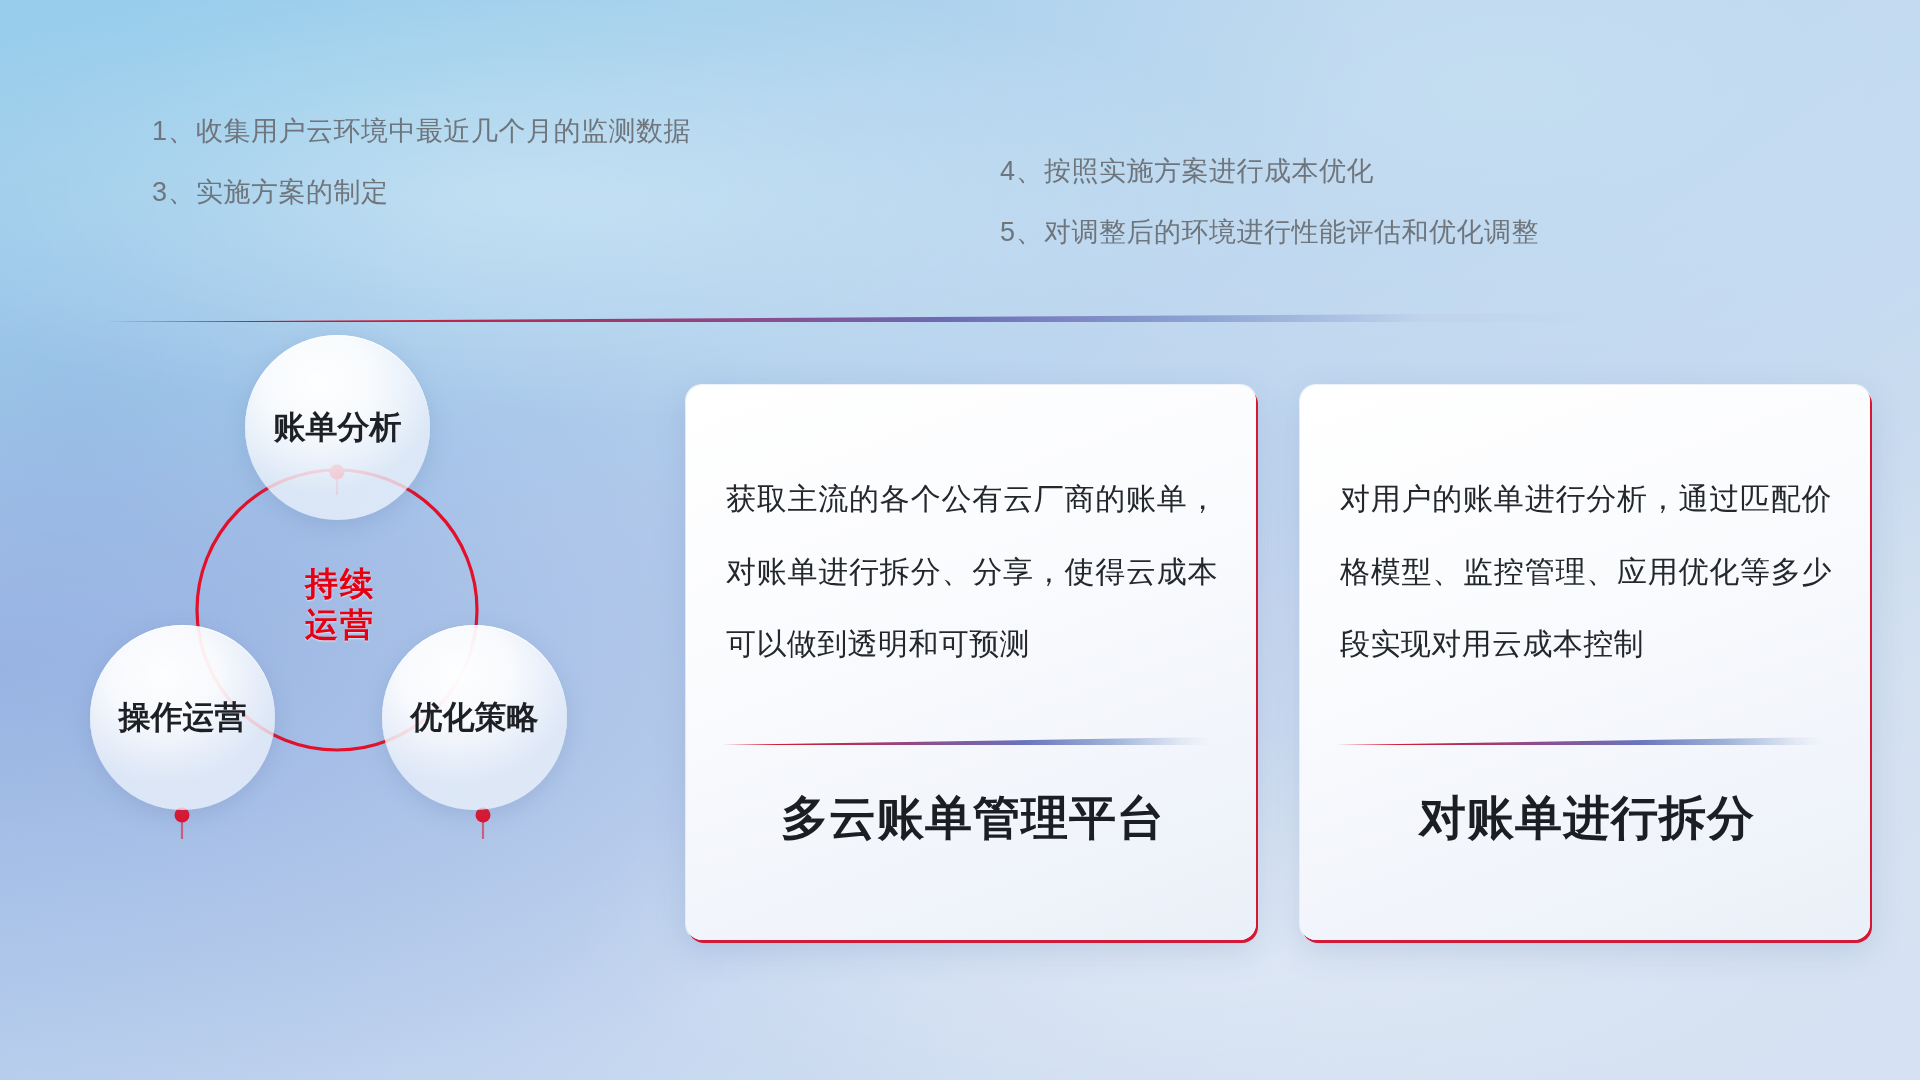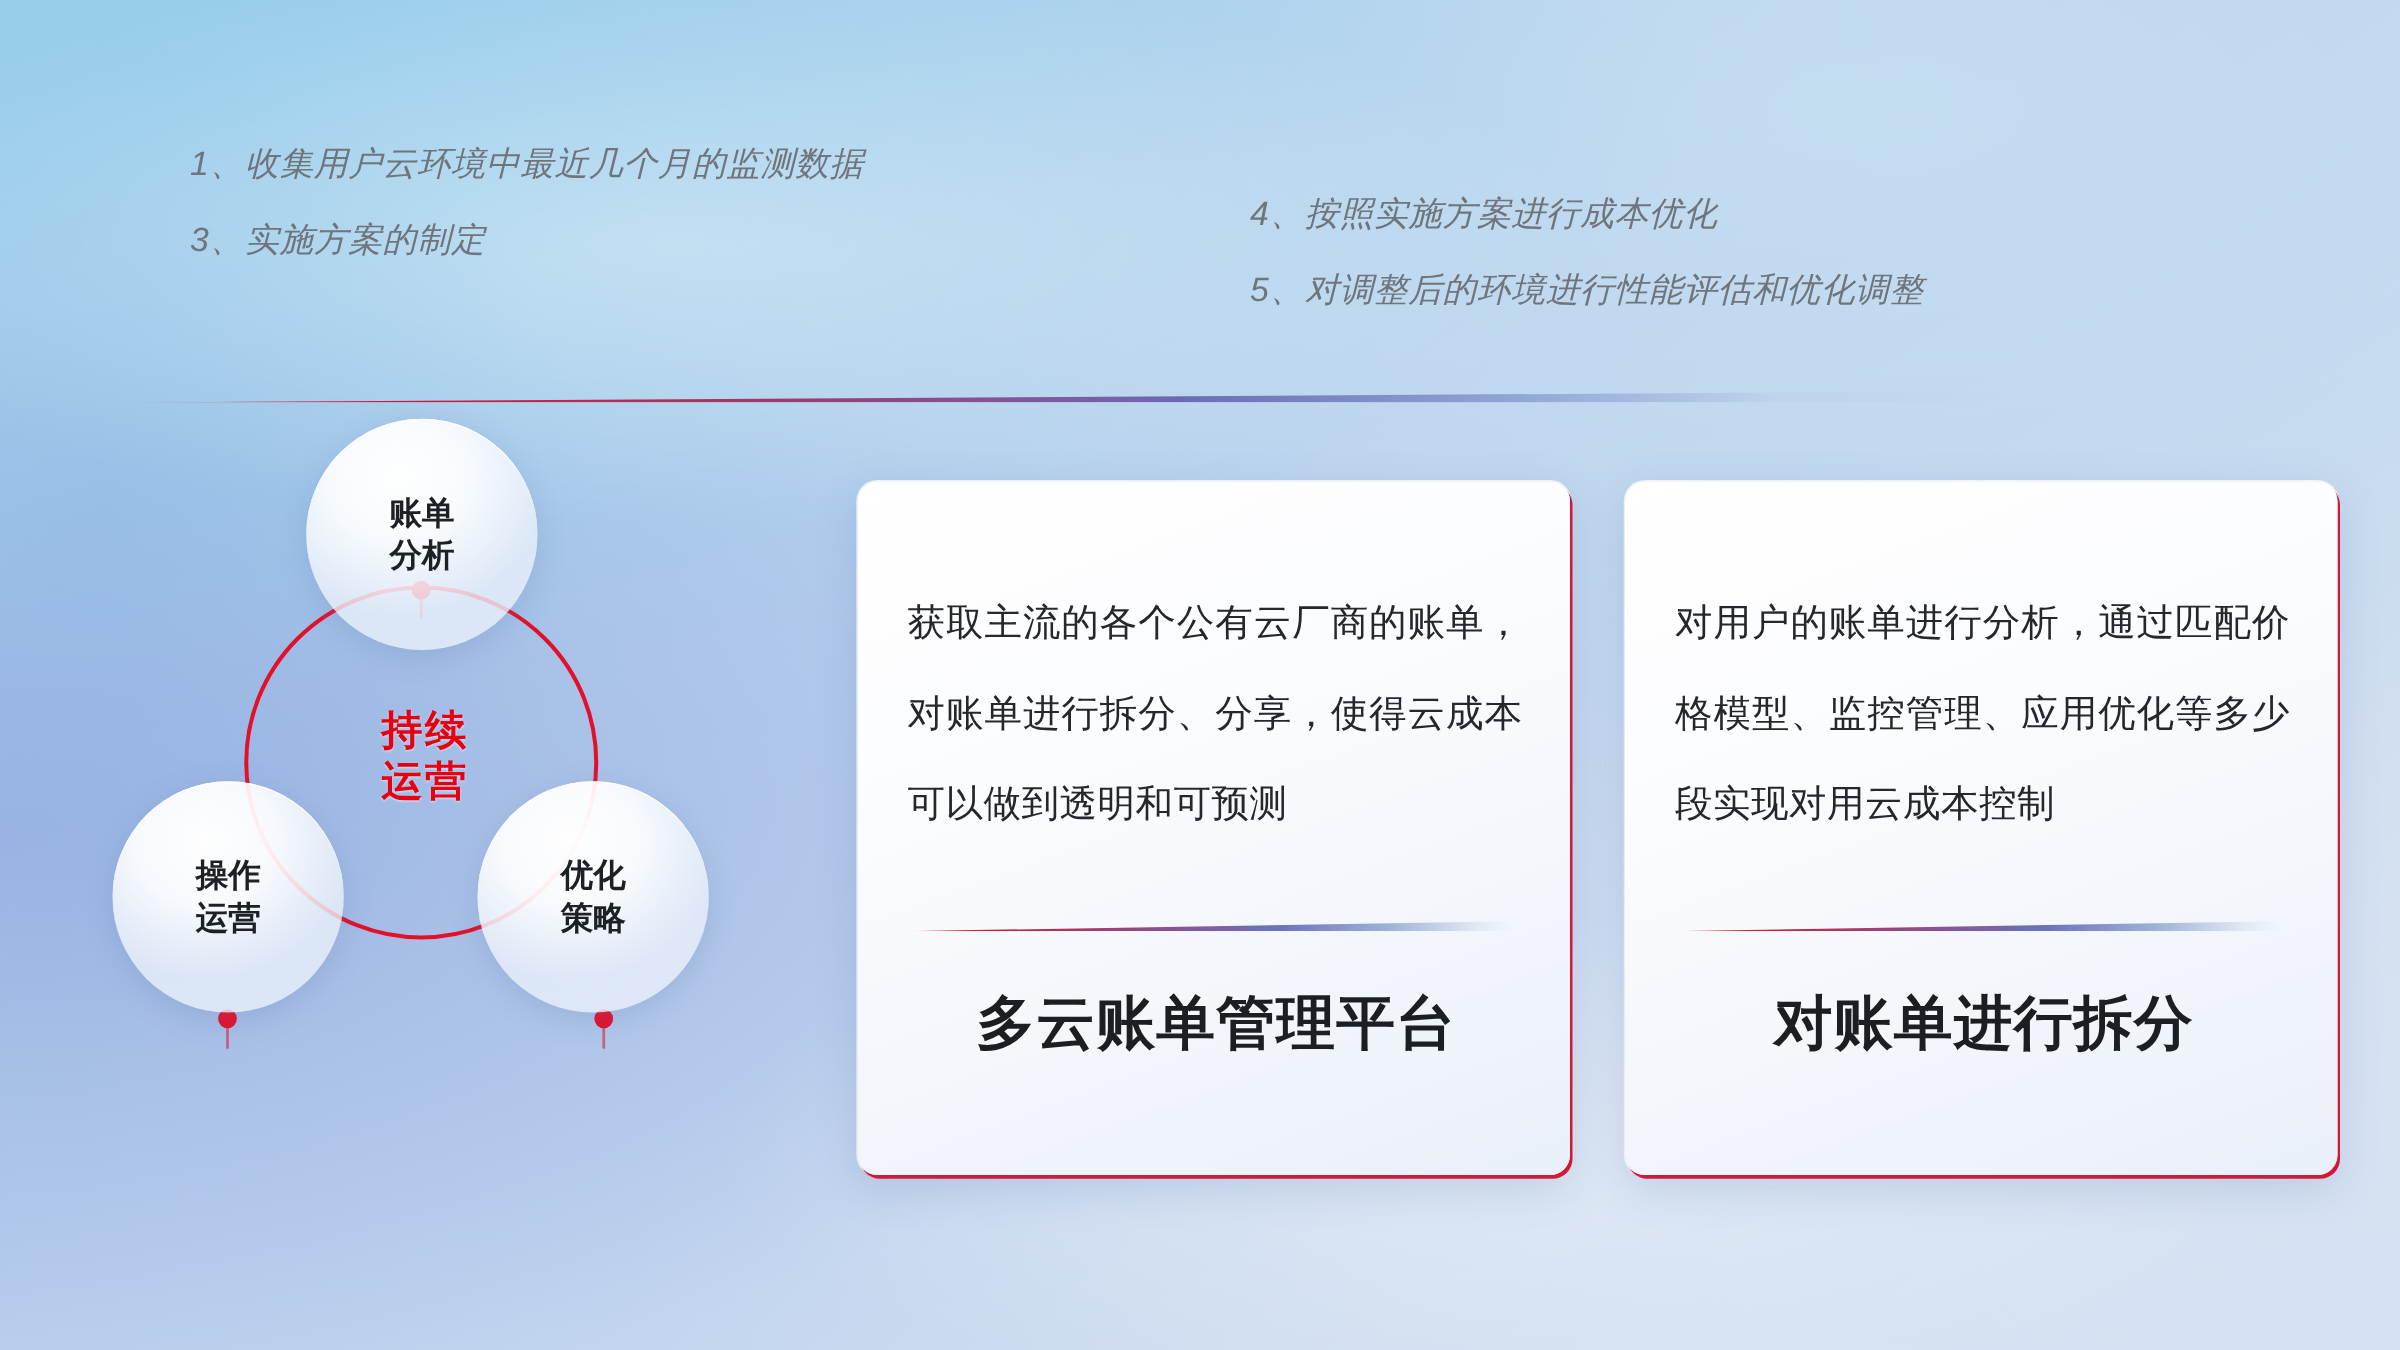--- a/index.html
+++ b/index.html
@@ -20,21 +20,21 @@
   #stage::before{
     content:""; position:absolute; inset:0;
     background:
       radial-gradient(55% 30% at 28% 18%, rgba(255,255,255,0.34), rgba(255,255,255,0) 70%),
       radial-gradient(45% 26% at 62% 86%, rgba(255,255,255,0.28), rgba(255,255,255,0) 72%),
       radial-gradient(30% 55% at 4% 40%, rgba(120,160,220,0.22), rgba(120,160,220,0) 70%);
     pointer-events:none;
   }
 
   
-  .list-col { position:absolute;font-style:italic; }
+  .list-col { position:absolute; }
   .list-left  { left:152px; top:118px; }
   .list-right { left:1000px; top:158px; }
   .list-item {
     color:#6f757c; font-size:27px; line-height:1.0;
     margin-bottom:34px; white-space:nowrap; letter-spacing:0.5px;
   }
   .list-item .num { letter-spacing:1px; }
 
   
   .divider {
@@ -45,22 +45,22 @@
   }
 
   
   .venn { position:absolute; left:100px; top:345px; width:560px; height:600px; }
   .venn svg { position:absolute; left:0; top:0; }
   .bubble {
     position:absolute; border-radius:50%;
     background:
       radial-gradient(65% 60% at 40% 26%, rgba(255,255,255,0.99) 0%, rgba(255,255,255,0.92) 45%, rgba(233,240,250,0.80) 100%);
     box-shadow:0 6px 22px rgba(90,120,170,0.22), inset 0 1px 0 rgba(255,255,255,0.9);
-    display:flex; flex-direction:column; align-items:center; justify-content:center;
-    color:#1d2024; font-weight:bold; font-size:26px; line-height:1.28; text-align:center;
+    display:flex; align-items:center; justify-content:center;
+    color:#1d2024; font-weight:bold; font-size:32px; line-height:1.28; text-align:center;
   }
   .bubble.top  { left:145px; top:-10px;  width:185px; height:185px; }
   .bubble.left { left:-10px; top:280px;  width:185px; height:185px; }
   .bubble.right{ left:282px; top:280px;  width:185px; height:185px; }
   .venn-center {
     position:absolute; left:160px; top:190px; width:160px; height:110px;
     display:flex; flex-direction:column; align-items:center; justify-content:flex-end;
     color:#e60012; font-weight:bold; font-size:33px; line-height:1.25;
     letter-spacing:2px; text-align:center;
     text-shadow:0 1px 2px rgba(255,255,255,0.6);

